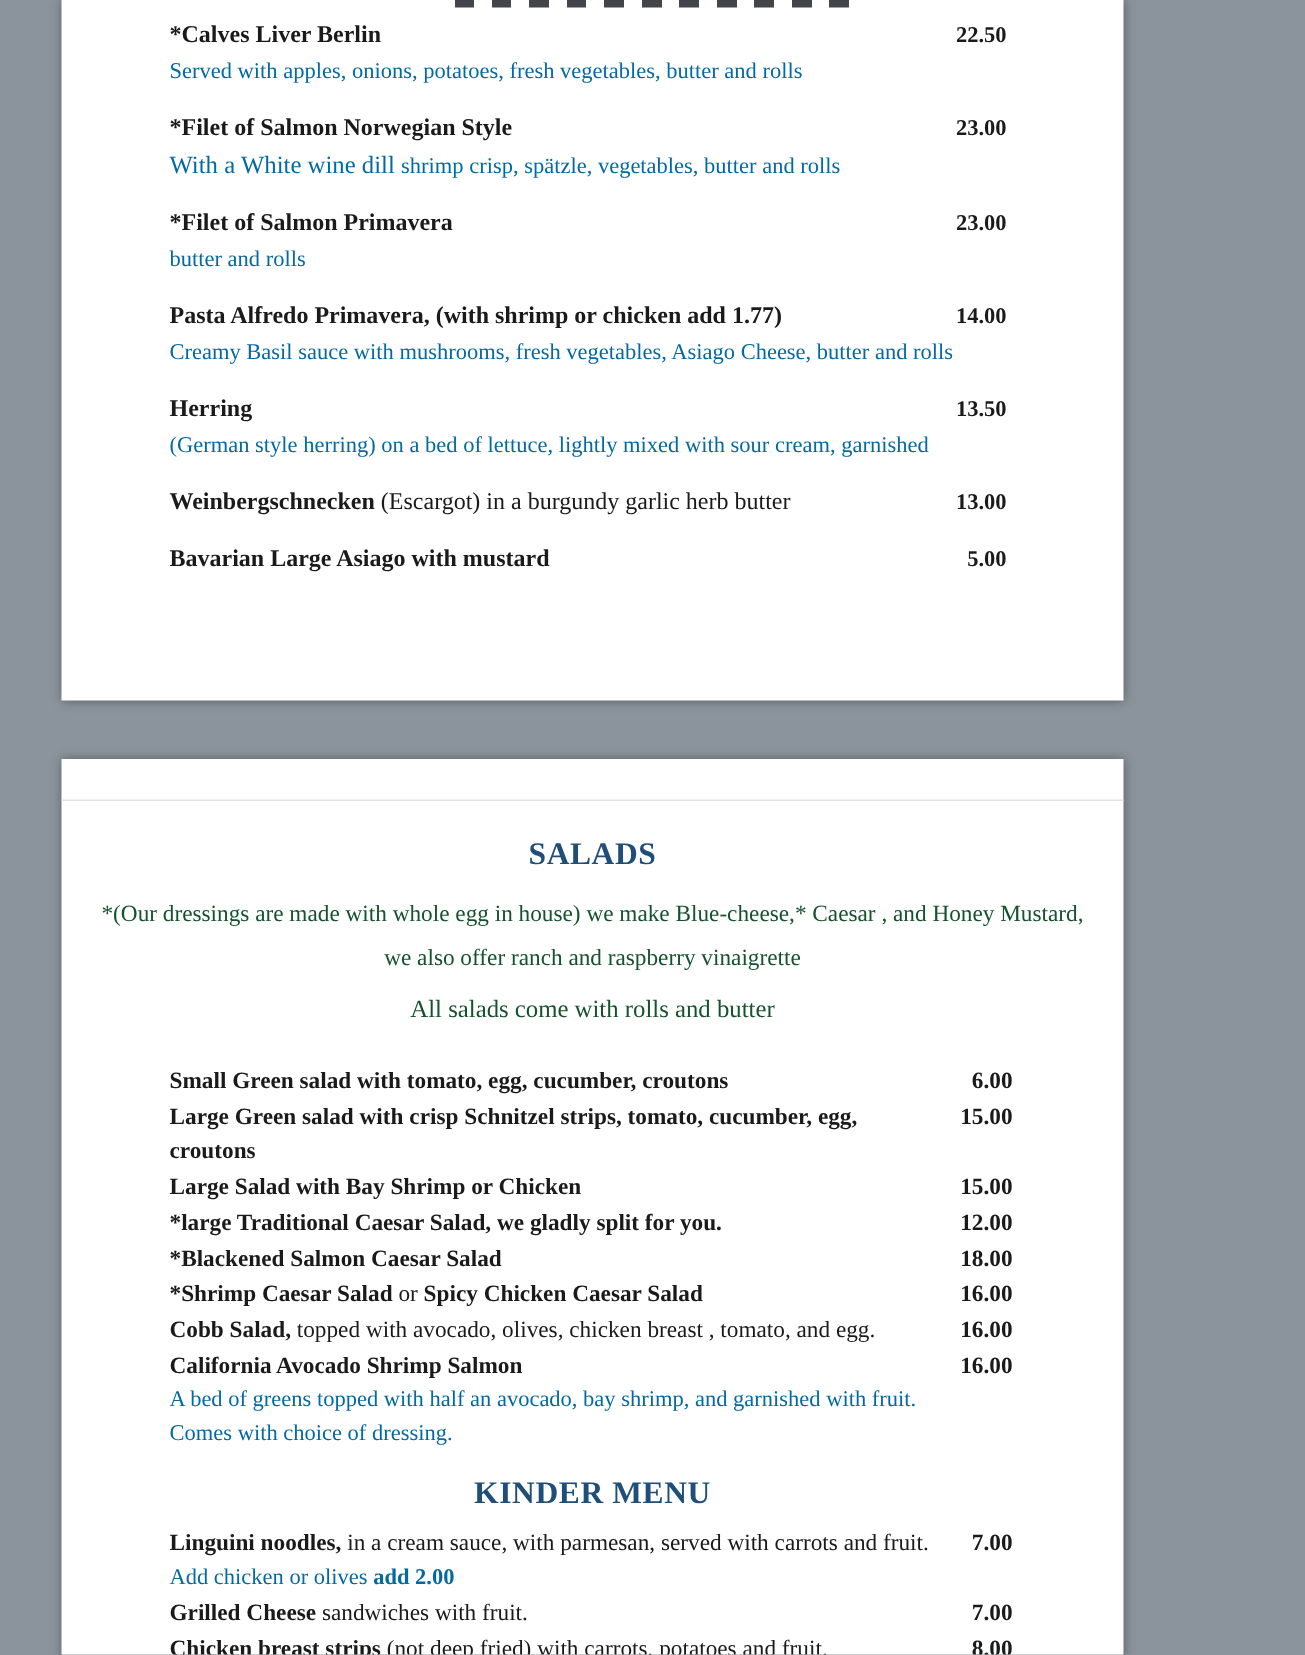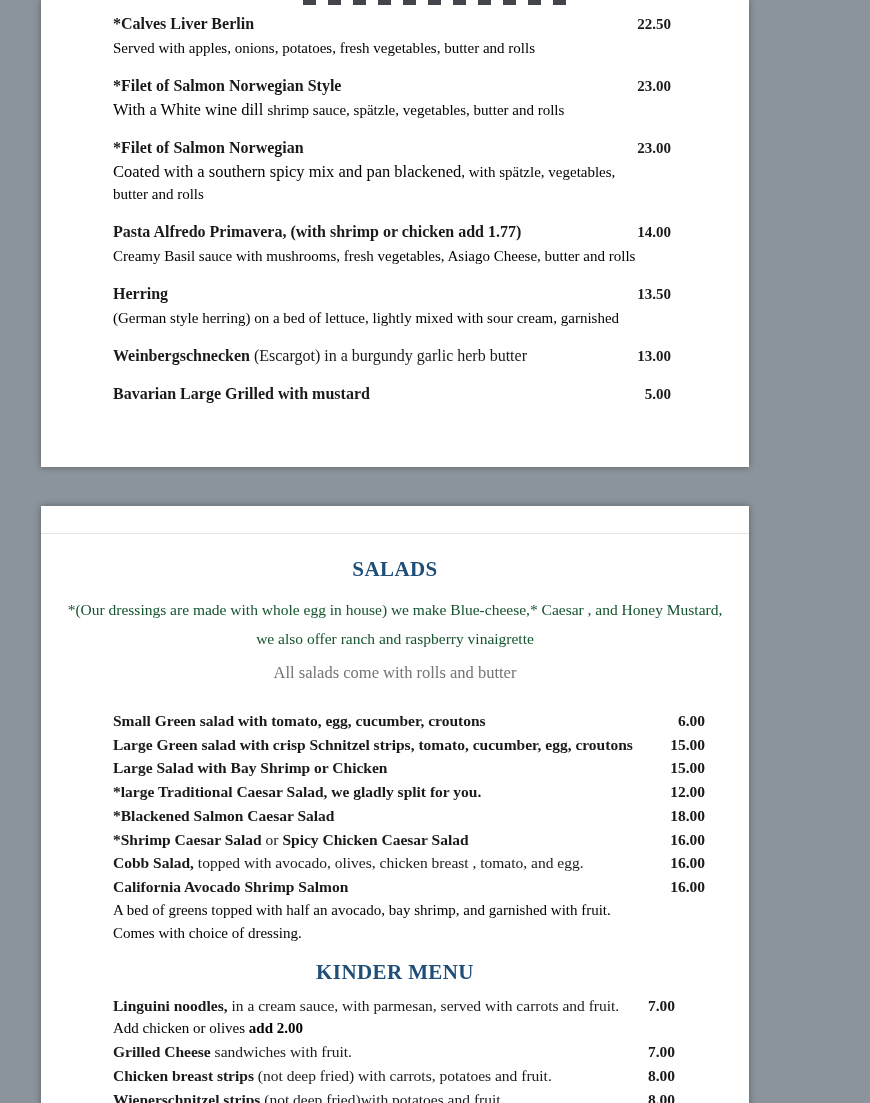--- a/index.html
+++ b/index.html
@@ -26,32 +26,32 @@
   .p1-content { padding: 13px 78px 0 72px; }
 
   .menu-item { }
   .spaced { margin-bottom: 16px; }
   .item-row { display: flex; align-items: baseline; }
   .spaced .item-row { line-height: 22px; margin-bottom: 2px; }
   .item-title { flex: 1; font-size: 16px; }
   .b { font-weight: bold; }
   .lg { font-size: 16.5px; }
   .item-price { font-weight: bold; font-size: 15px; margin-left: 10px; white-space: nowrap; }
-  .item-desc { font-size: 15px; line-height: 22px; color: #000000; }
+  .item-desc { font-size: 15px; line-height: 22px; color: #0369a1; }
 
   
   .rule { border-top: 1px solid #e3e3e3; margin-top: 27px; }
   .section-heading {
     margin: 22px 0 0; text-align: center;
     color: var(--heading, #1f4e79);
     font-size: 21px; line-height: 26px; font-weight: bold; letter-spacing: .4px;
   }
   .note { margin: 13px 24px 0; text-align: center; font-size: 15.5px; line-height: 29px; color: #14532d; }
-  .sub-note { margin: 9px 0 0; text-align: center; font-size: 16.5px; line-height: 22px; color: #737373; }
-  .list { padding: 25px 44px 0 72px; }
+  .sub-note { margin: 9px 0 0; text-align: center; font-size: 16.5px; line-height: 22px; color: #14532d; }
+  .list { padding: 25px 74px 0 72px; }
   .list-2 { padding: 9px 74px 0 72px; }
   .tight .item-row { line-height: 23.7px; }
   .tight .item-title { font-size: 15.5px; }
   .tight .item-price { font-size: 15.5px; min-width: 44px; text-align: right; margin-left: 8px; }
   .tight .item-desc { font-size: 15px; line-height: 23px; }
   .kinder-heading { margin-top: 14px; }
 </style>
 </head>
 <body>
 
@@ -63,28 +63,27 @@
           <span class="item-title"><span class="b ">*Calves Liver Berlin</span></span>
           <span class="item-price">22.50</span>
         </div>
         <div class="item-desc"><span class="">Served with apples, onions, potatoes, fresh vegetables, butter and rolls</span></div>
       </div>
       <div class="menu-item spaced">
         <div class="item-row">
           <span class="item-title"><span class="b ">*Filet of Salmon Norwegian Style</span></span>
           <span class="item-price">23.00</span>
         </div>
-        <div class="item-desc"><span class="lg">With a White wine dill </span><span class="">shrimp sauce, spätzle, vegetables, butter and rolls</span></div>
-      </div>
-      <div class="menu-item spaced">
-        <div class="item-row">
-          <span class="item-title"><span class="b ">*Filet of Salmon Norwegian</span></span>
+        <div class="item-desc"><span class="lg">With a White wine dill </span><span class="">shrimp crisp, spätzle, vegetables, butter and rolls</span></div>
+      </div>
+      <div class="menu-item spaced">
+        <div class="item-row">
+          <span class="item-title"><span class="b ">*Filet of Salmon Primavera</span></span>
           <span class="item-price">23.00</span>
         </div>
-        <div class="item-desc"><span class="lg">Coated with a southern spicy mix and pan blackened</span><span class="">, with spätzle, vegetables,</span></div>
         <div class="item-desc"><span class="">butter and rolls</span></div>
       </div>
       <div class="menu-item spaced">
         <div class="item-row">
           <span class="item-title"><span class="b ">Pasta Alfredo  Primavera,  (with shrimp or chicken add 1.77)</span></span>
           <span class="item-price">14.00</span>
         </div>
         <div class="item-desc"><span class="">Creamy Basil sauce with mushrooms, fresh vegetables, Asiago Cheese, butter and rolls</span></div>
       </div>
       <div class="menu-item spaced">
@@ -95,21 +94,21 @@
         <div class="item-desc"><span class="">(German style herring) on a bed of lettuce, lightly mixed with sour cream, garnished</span></div>
       </div>
       <div class="menu-item spaced">
         <div class="item-row">
           <span class="item-title"><span class="b ">Weinbergschnecken</span><span class=""> (Escargot) in a burgundy garlic herb butter</span></span>
           <span class="item-price">13.00</span>
         </div>
       </div>
       <div class="menu-item spaced">
         <div class="item-row">
-          <span class="item-title"><span class="b ">Bavarian Large Grilled with mustard</span></span>
+          <span class="item-title"><span class="b ">Bavarian Large Asiago with mustard</span></span>
           <span class="item-price">5.00</span>
         </div>
       </div>
     </div>
 </div>
 
 <div class="page page-2">
   <div class="rule"></div>
 
   <h2 class="section-heading">SALADS</h2>

